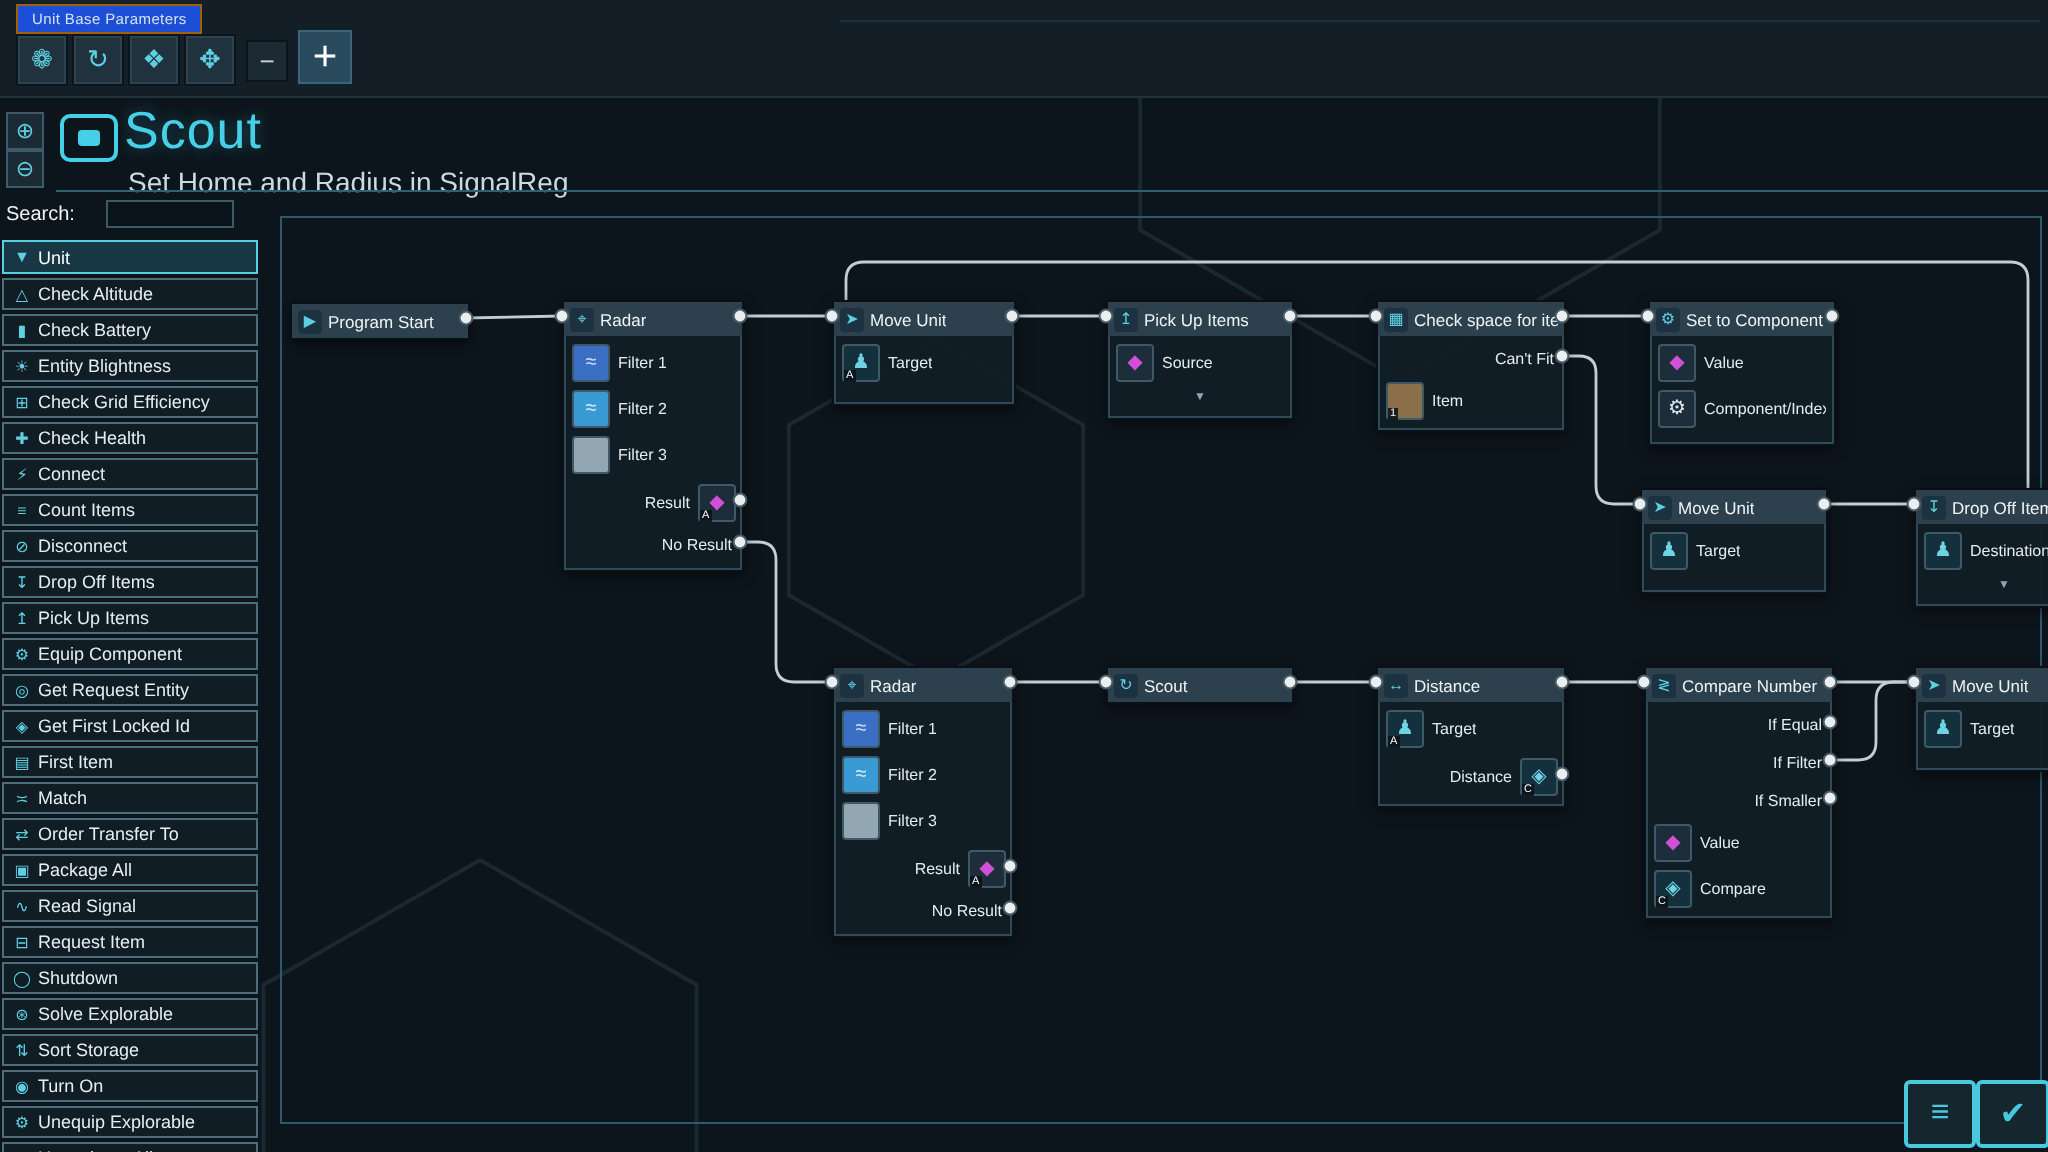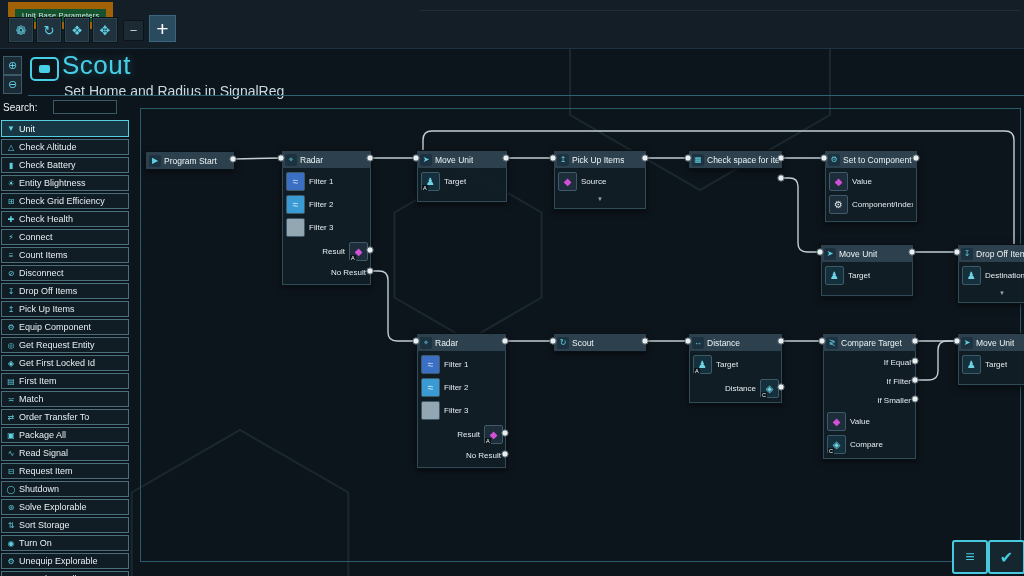--- a/index.html
+++ b/index.html
@@ -2,21 +2,21 @@
 <html><head>
 <meta charset="utf-8">
 <style>
   html,body{margin:0;padding:0;background:#070b0f;}
   #app{position:relative;width:1024px;height:576px;overflow:hidden;
        background:#0d151c;font-family:"Liberation Sans","DejaVu Sans",sans-serif;
        color:#dfe9ed;user-select:none;}
   
   .topbar{position:absolute;left:0;top:0;width:1024px;height:48px;background:#141e27;border-bottom:1px solid #1f3440;}
   .topbar-trim{position:absolute;left:420px;top:10px;width:600px;height:1px;background:#1d2d39;}
-  .params-label{position:absolute;left:8px;top:2px;font-size:7.5px;padding:2px 7px;border:7px solid #a16207;background:#14532d;color:#d5e4ea;letter-spacing:.2px;}
+  .params-label{position:absolute;left:8px;top:2px;font-size:7.5px;padding:2px 7px;border:1px solid #a16207;background:#1d4ed8;color:#d5e4ea;letter-spacing:.2px;}
   .tools{position:absolute;left:8px;top:17px;display:flex;gap:2px;}
   .tool-btn{width:24px;height:24px;background:#20323e;border:1px solid #0c141a;color:#5fd0e2;font-size:13px;display:flex;align-items:center;justify-content:center;box-shadow:inset 0 0 0 1px #2c4452;}
   .minus-btn{position:absolute;left:123px;top:20px;width:19px;height:19px;background:#1c2a34;border:1px solid #0c141a;color:#c8d4da;font-size:13px;display:flex;align-items:center;justify-content:center;}
   .plus-btn{position:absolute;left:148px;top:14px;width:27px;height:27px;background:#2a4a5e;border:1px solid #11202a;color:#ffffff;font-size:21px;display:flex;align-items:center;justify-content:center;box-shadow:inset 0 0 0 1px #3c647a;}
   
   .zoom-btn{position:absolute;left:3px;width:17px;height:17px;background:#1b2b35;border:1px solid #3c5a68;color:#5fd0e2;font-size:11px;display:flex;align-items:center;justify-content:center;}
   .chip-icon{position:absolute;left:30px;top:57px;width:25px;height:20px;border:2px solid #45d0e8;border-radius:5px;display:flex;align-items:center;justify-content:center;}
   .chip-inner{width:11px;height:8px;background:#45d0e8;border-radius:2px;}
   .page-title{position:absolute;left:62px;top:50px;font-size:26px;color:#45d0e8;letter-spacing:.5px;text-shadow:0 0 8px rgba(69,208,232,.35);}
   .page-subtitle{position:absolute;left:64px;top:83px;font-size:14px;color:#c9dae2;}
@@ -149,20 +149,29 @@
             <span class="rv-lbl">Source</span>
           </div>
           <div class="row-dd">▼</div>
         </div>
       </div>
       <div class="node" style="left: 688px; top: 150px; width: 93px;">
         <div class="node-header">
           <span class="nh-icon">▦</span>
           <span class="nh-title">Check space for item</span>
         </div>
+        <div class="node-body">
+          <div class="row-out">Can't Fit</div>
+          <div class="row-value">
+            <span class="vbox" style="background: rgb(138, 111, 74);">
+              <span class="vbadge">1</span>
+            </span>
+            <span class="rv-lbl">Item</span>
+          </div>
+        </div>
       </div>
       <div class="node" style="left: 824px; top: 150px; width: 92px;">
         <div class="node-header">
           <span class="nh-icon">⚙</span>
           <span class="nh-title">Set to Component</span>
         </div>
         <div class="node-body" style="padding-bottom: 6px;">
           <div class="row-value">
             <span class="vbox" style="background: rgb(29, 45, 57);">
               <span style="color: rgb(210, 79, 216);">◆</span>
@@ -262,21 +271,21 @@
             <span class="vbox" style="background: rgb(20, 48, 60);">
               <span style="color: rgb(111, 211, 228);">◈</span>
               <span class="vbadge">C</span>
             </span>
           </div>
         </div>
       </div>
       <div class="node" style="left: 822px; top: 333px; width: 93px;">
         <div class="node-header">
           <span class="nh-icon">≷</span>
-          <span class="nh-title">Compare Target</span>
+          <span class="nh-title">Compare Number</span>
         </div>
         <div class="node-body">
           <div class="row-out">If Equal</div>
           <div class="row-out">If Filter</div>
           <div class="row-out">If Smaller</div>
           <div class="row-value">
             <span class="vbox" style="background: rgb(29, 45, 57);">
               <span style="color: rgb(210, 79, 216);">◆</span>
             </span>
             <span class="rv-lbl">Value</span>

